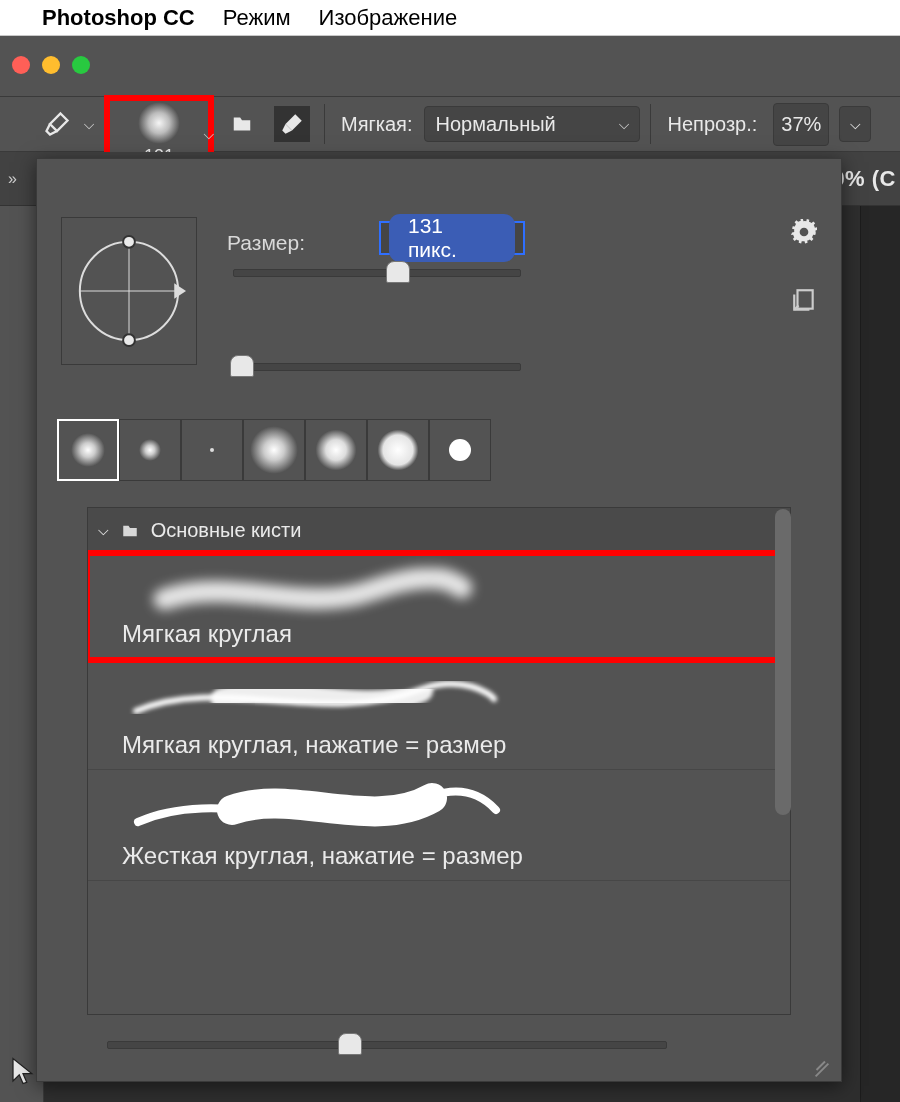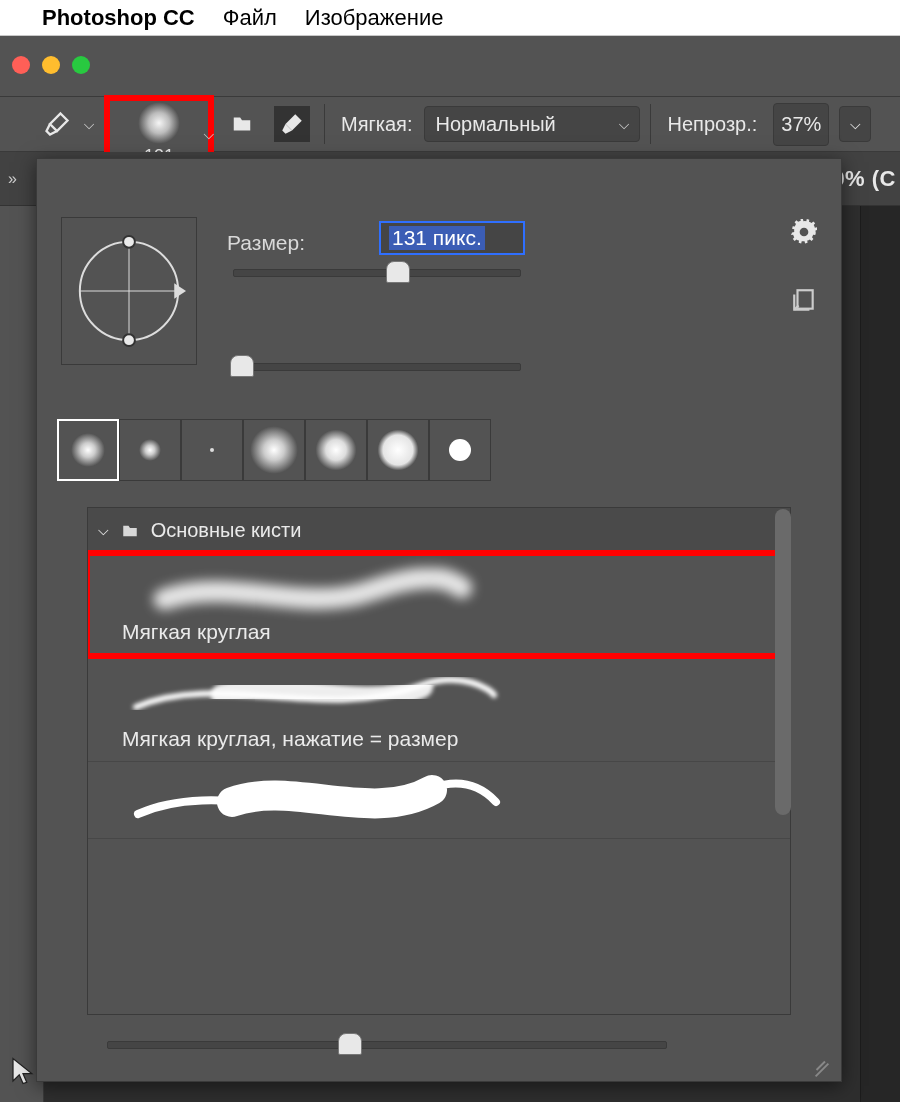--- a/index.html
+++ b/index.html
@@ -71,21 +71,21 @@
   .angle .dot1,.angle .dot2 { fill:#eaeaea; stroke:#333; }
   .angle .tri { fill:#ddd; }
 
   
   .row { position:absolute; left:190px; display:flex; align-items:center; gap:18px; font-size:21px; }
   .row.size { top:62px;align-items:flex-end; }
   .row.hard { top:160px; }
   .row .lbl { width:134px; }
   .row .field { width:146px; height:34px; background:#454545; border:1px solid #3a3a3a; display:flex; align-items:center; padding:0 8px; }
   .row.size .field { border:2px solid #2f6fff; }
-  .row.size .field .txt { background:#3b5db5; color:#fff; padding:0 3px; }
+  .row.size .field .txt { background:#3b5db5; color:#fff; padding:0 19px;border-radius:11px; }
   .slider { position:absolute; left:196px; width:288px; height:8px; background:#454545; border:1px solid #3a3a3a; border-radius:2px; }
   .slider.size { top:110px; }
   .slider.hard { top:204px; }
   .slider .knob { position:absolute; top:-9px; width:24px; height:22px; background:#e8e8e8; border:1px solid #777; border-radius:8px 8px 2px 2px; }
   .slider.size .knob { left:152px; }
   .slider.hard .knob { left:-4px; }
 
   .gear { position:absolute; top:60px; right:24px; }
   .gear svg { fill:#e8e8e8; }
   .newdoc { position:absolute; top:128px; right:24px; }
@@ -100,42 +100,42 @@
   .tip .mid  { background:radial-gradient(circle,#fff 0%, #ddd 30%, #535353 60%); }
   .tip .hard { background:#fff; }
 
   
   .brushlist { position:absolute; top:348px; left:50px; right:50px; bottom:66px; border:1px solid #3a3a3a; background:#535353; overflow:hidden; }
   .folderrow { height:46px; background:#4a4a4a; display:flex; align-items:center; gap:10px; padding:0 10px; font-size:20px; color:#eaeaea; border-bottom:1px solid #3a3a3a; }
   .folderrow .exp { font-size:14px; }
   .folderrow svg { fill:#d8d8d8; }
   .brushitem { position:relative; padding:10px 14px 10px 34px; border-bottom:1px solid #474747; }
   .brushitem .stroke { width:380px; height:56px; display:block; }
-  .brushitem .name { font-size:21px; color:#eaeaea; margin-top:6px; }
+  .brushitem .name { font-size:24px; color:#eaeaea; margin-top:6px; }
   .brushitem.hl { outline:6px solid #ff0000; outline-offset:-2px; }
   .brushitem.hl .stroke { filter:blur(6px); height:46px; margin-top:4px; }
   .scrollbar { position:absolute; top:350px; right:50px; width:16px; height:306px; background:#6a6a6a; border-radius:8px; }
 
   
   .zoom { position:absolute; bottom:32px; left:70px; width:560px; height:8px; background:#454545; border:1px solid #3a3a3a; border-radius:2px; }
   .zoom .knob { position:absolute; top:-9px; left:230px; width:24px; height:22px; background:#e8e8e8; border:1px solid #777; border-radius:8px 8px 2px 2px; }
   .grip { position:absolute; bottom:8px; right:10px; width:22px; height:22px; }
   .grip::before,.grip::after,.grip span { content:""; position:absolute; background:#888; height:2px; transform:rotate(-45deg); }
   .grip::before { width:18px; bottom:2px; right:0; }
   .grip::after  { width:12px; bottom:2px; right:0; transform:rotate(-45deg) translateY(-6px); }
 
   
 </style>
 </head>
 <body>
 
 <div class="menubar">
   <span class="apple-logo"></span>
   <span class="appname menuitem">Photoshop CC</span>
-  <span class="menuitem">Файл</span>
+  <span class="menuitem">Режим</span>
   <span class="menuitem">Изображение</span>
 </div>
 
 <div class="window">
   <div class="traffic">
     <span class="r"></span>
     <span class="y"></span>
     <span class="g"></span>
   </div>
 
@@ -294,20 +294,21 @@
             <path d="M100 30 C 160 10, 240 50, 300 22" stroke="#fff" stroke-width="22" fill="none" stroke-linecap="round" filter="url(#bl)" opacity="0.9"></path>
           </svg>
           <div class="name">Мягкая круглая, нажатие = размер</div>
         </div>
 
         <div class="brushitem">
           <svg class="stroke" viewBox="0 0 380 56">
             <path d="M16 42 C 100 4, 210 62, 310 16 C 350 2, 370 26, 374 30" stroke="#fff" stroke-width="8" fill="none" stroke-linecap="round"></path>
             <path d="M110 30 C 170 8, 250 52, 310 18" stroke="#fff" stroke-width="30" fill="none" stroke-linecap="round"></path>
           </svg>
+          <div class="name">Жесткая круглая, нажатие = размер</div>
         </div>
       </div>
       <div class="scrollbar"></div>
 
       <div class="zoom">
           <div class="knob"></div>
         </div>
       <div class="grip"></div>
 
     </div>

